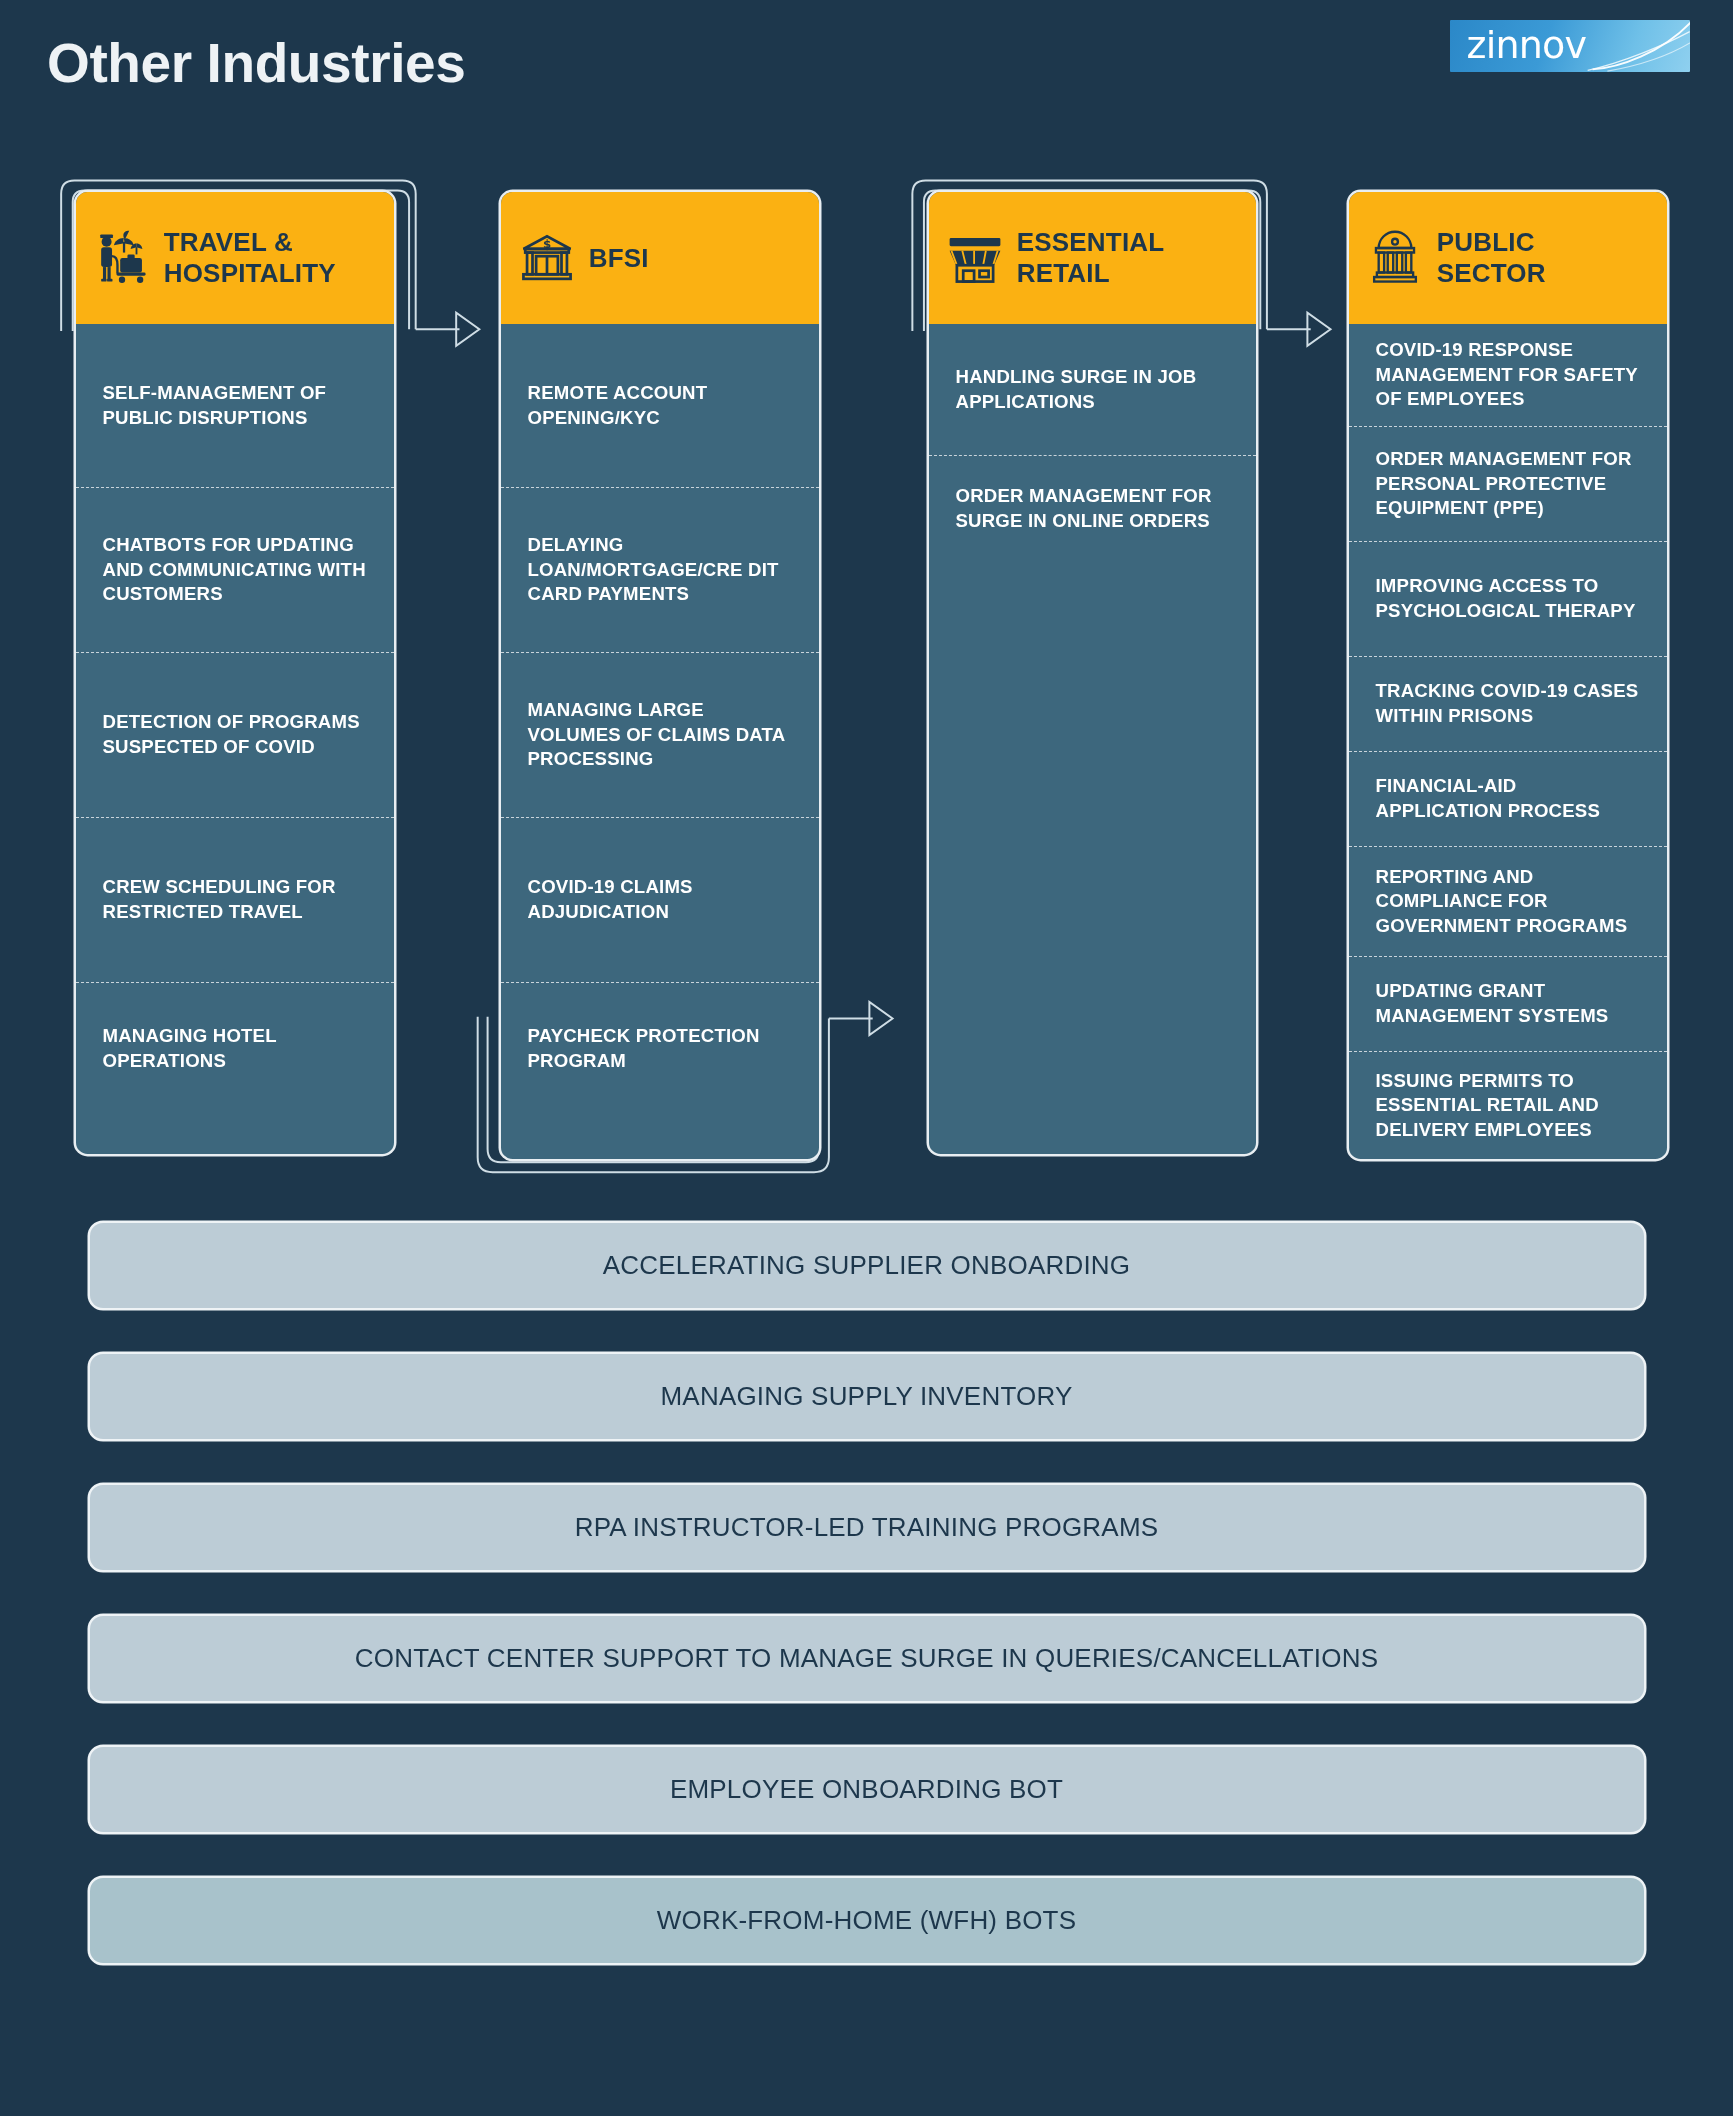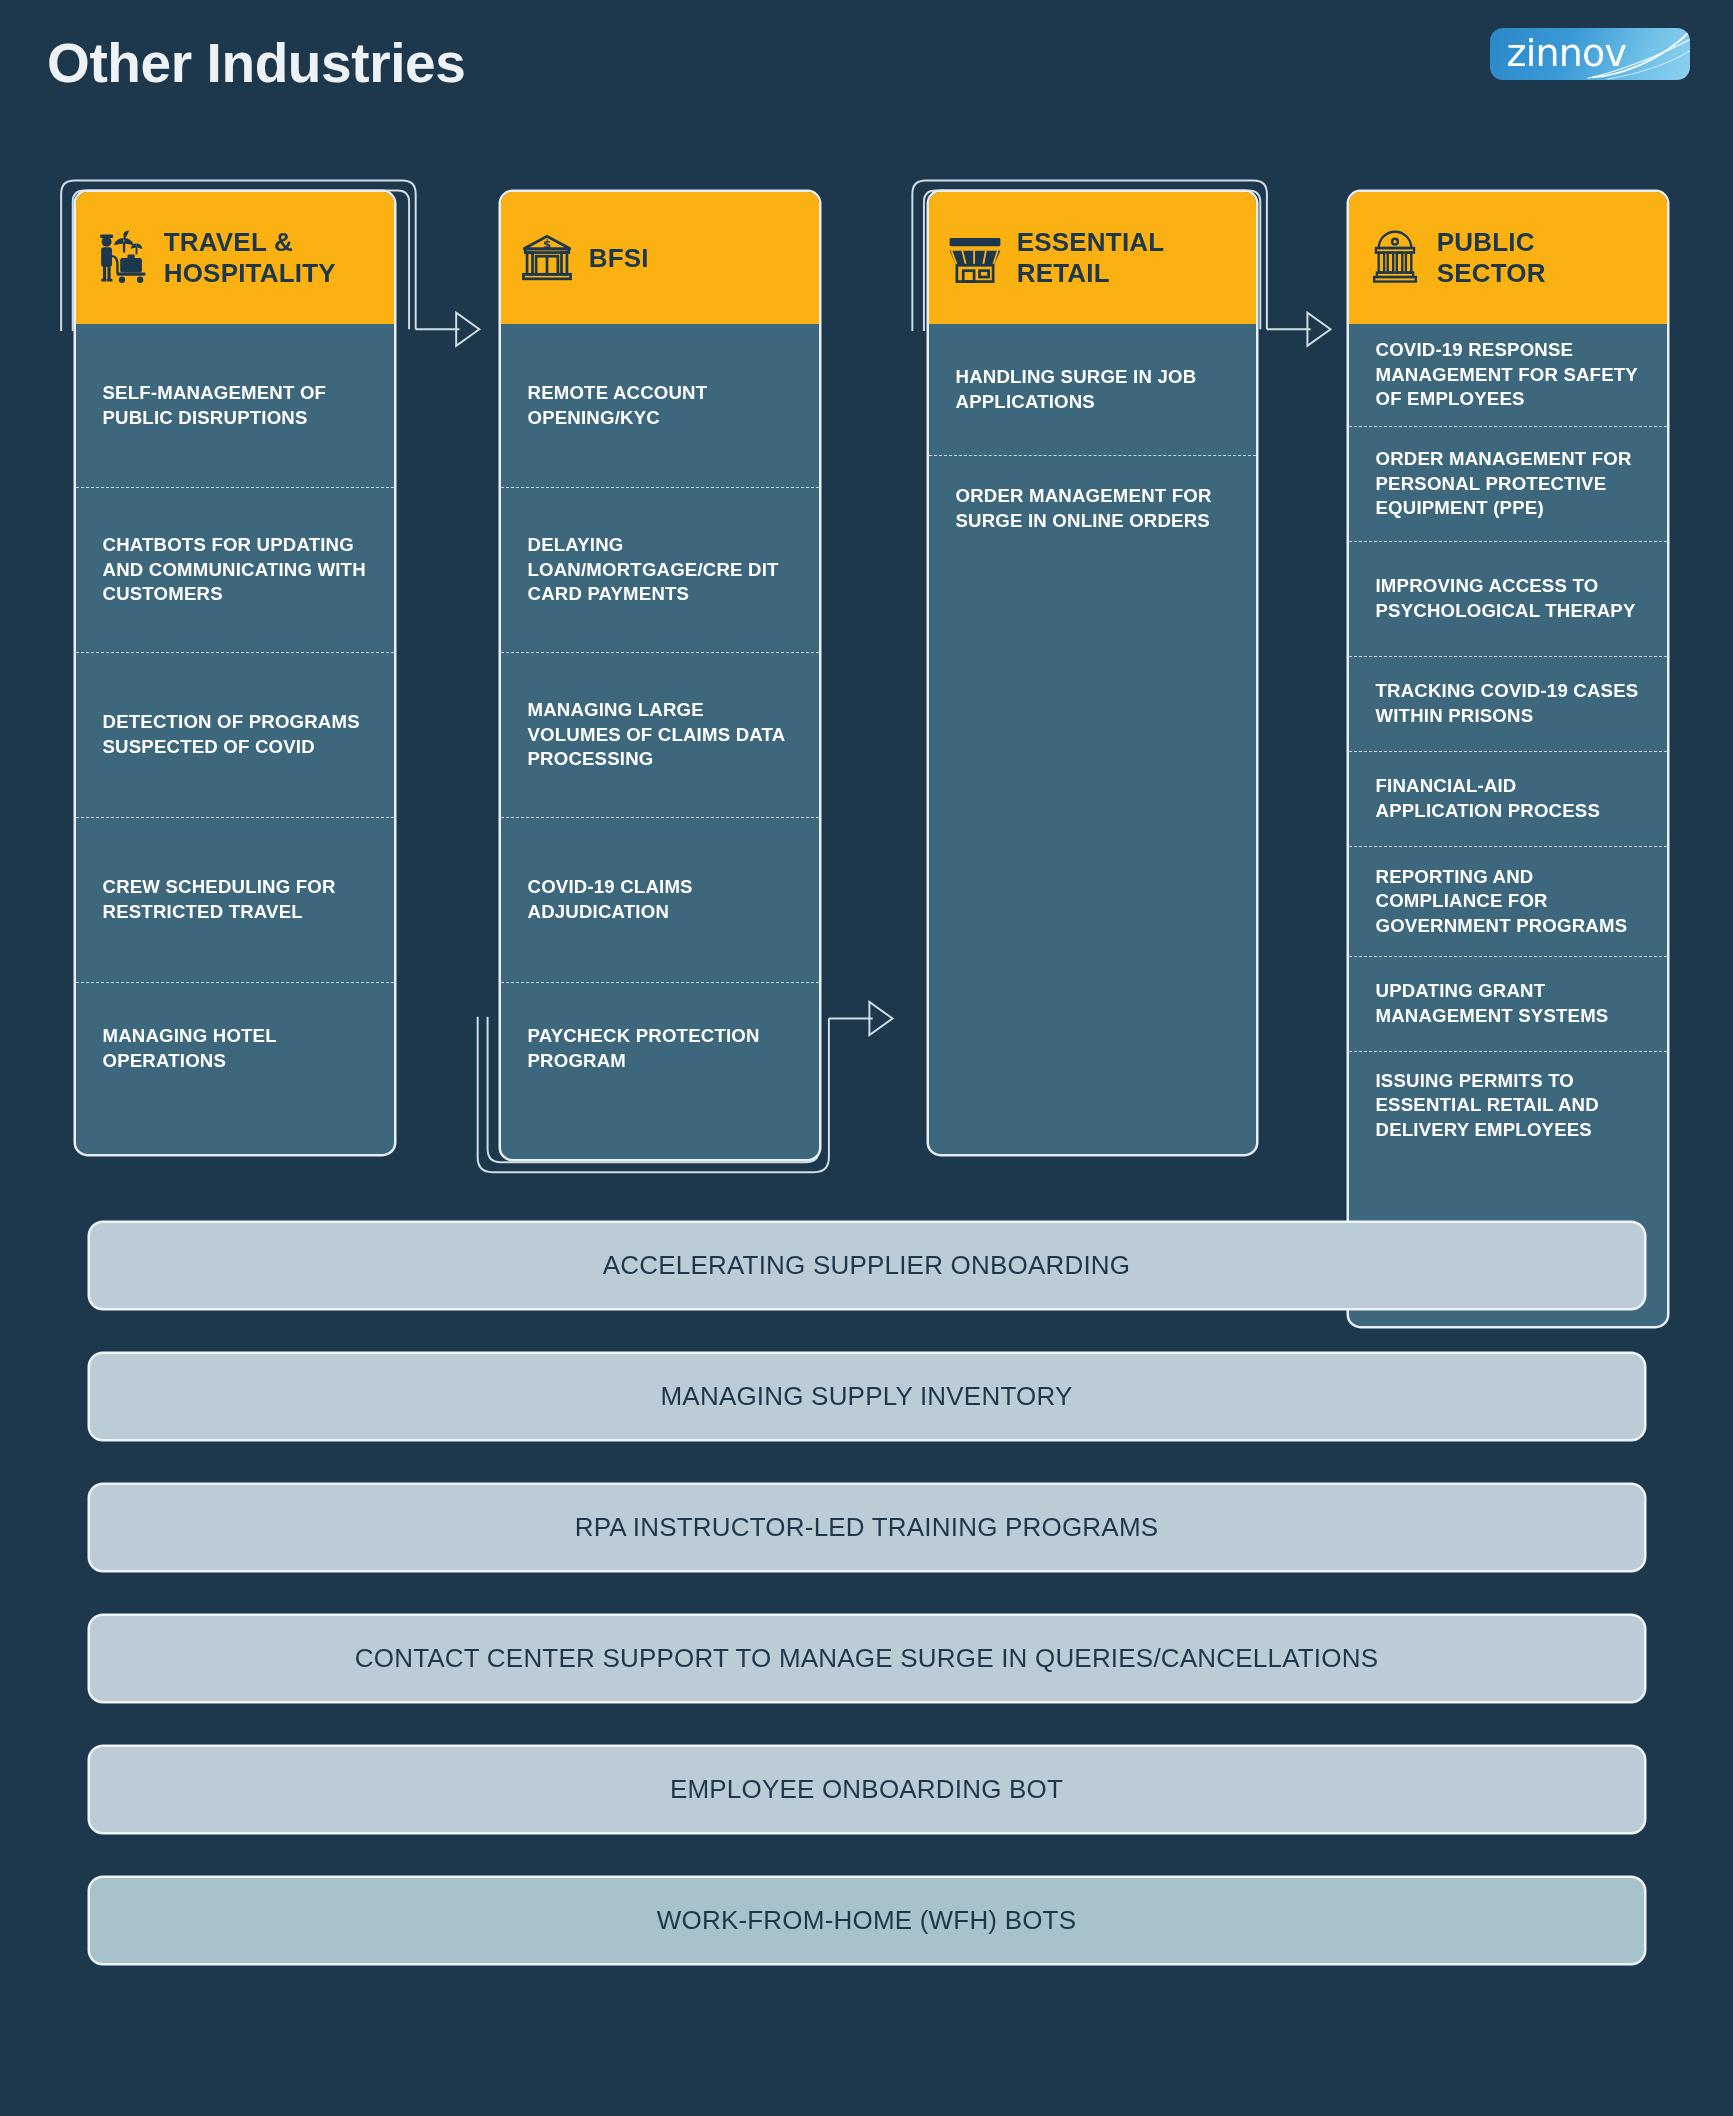--- a/index.html
+++ b/index.html
@@ -11,22 +11,22 @@
   }
   #stage { position: relative; width: 1733px; height: 2116px; background: #1d374c; }
 
   
   #page-title {
     position: absolute; left: 47px; top: 31px;
     font-size: 55px; font-weight: bold; color: #eef2f5;
     letter-spacing: -0.4px; white-space: nowrap;
   }
   #logo {
-    position: absolute; right: 43px; top: 28px;
-    width: 200px; height: 52px; border-radius: 13px;
+    position: absolute; right: 43px; top: 20px;
+    width: 240px; height: 52px; border-radius: 1px;
     background: linear-gradient(110deg,#2b88c8 0%,#3b9ad6 40%,#6fc0e8 75%,#8fd0ef 100%);
     overflow: hidden;
   }
   #logo .wordmark {
     position: absolute; left: 16.5px; top: 50%; transform: translateY(-52%);
     font-size: 38px; font-weight: normal; color: #ffffff; letter-spacing: -0.8px;
     font-family: "DejaVu Sans", sans-serif;
   }
   #logo .swoosh { position: absolute; right: -3.3px; top: 0; width: 107px; height: 52px; }
 
@@ -211,21 +211,21 @@
           <div>ESSENTIAL</div>
           <div>RETAIL</div>
         </div>
       </div>
       <div class="card-body">
         <div class="card-item" style="height:132px">HANDLING SURGE IN JOB APPLICATIONS</div>
         <div class="card-item" style="height:190px; align-items:flex-start; padding-top:28px;">ORDER MANAGEMENT FOR SURGE IN ONLINE ORDERS</div>
       </div>
     </div>
 
-    <div class="card" style="left:1349px; top:192px; width:318px; height:1134px;">
+    <div class="card" style="left:1349px; top:192px; width:318px; height:967px;">
       <div class="card-header">
         <svg class="hdr-icon" viewBox="0 0 64 64">
           <g fill="none" stroke="#1d374c" stroke-width="2.6">
             <path d="M14 21 A18 18 0 0 1 50 21 Z"></path>
             <circle cx="32" cy="14" r="3.2"></circle>
             <rect x="11" y="21" width="42" height="5"></rect>
             <rect x="14" y="26" width="6" height="22"></rect>
             <rect x="24" y="26" width="6" height="22"></rect>
             <rect x="34" y="26" width="6" height="22"></rect>
             <rect x="44" y="26" width="6" height="22"></rect>

